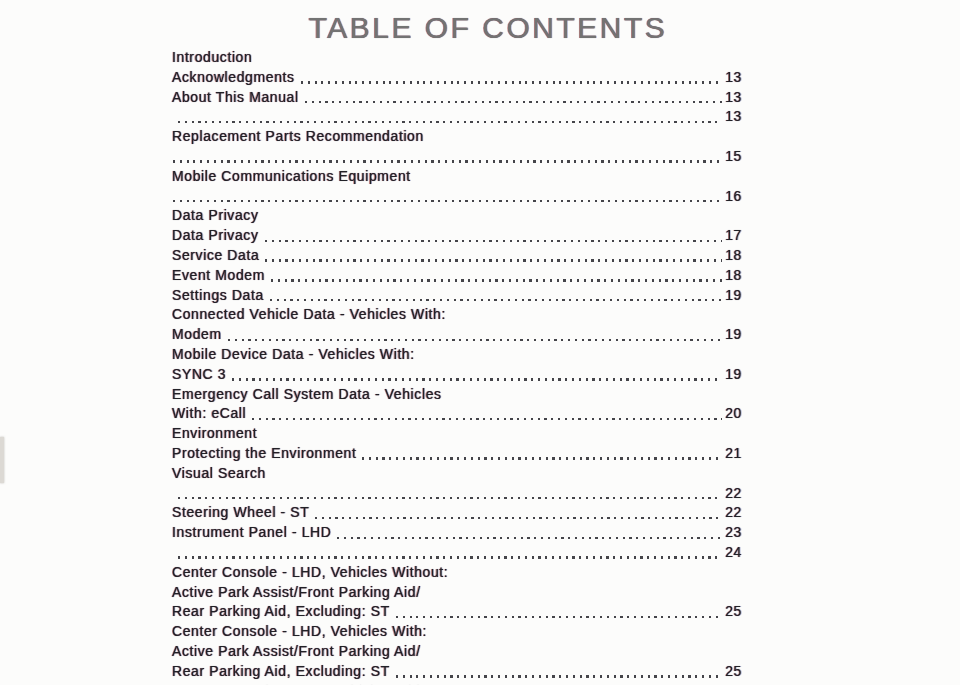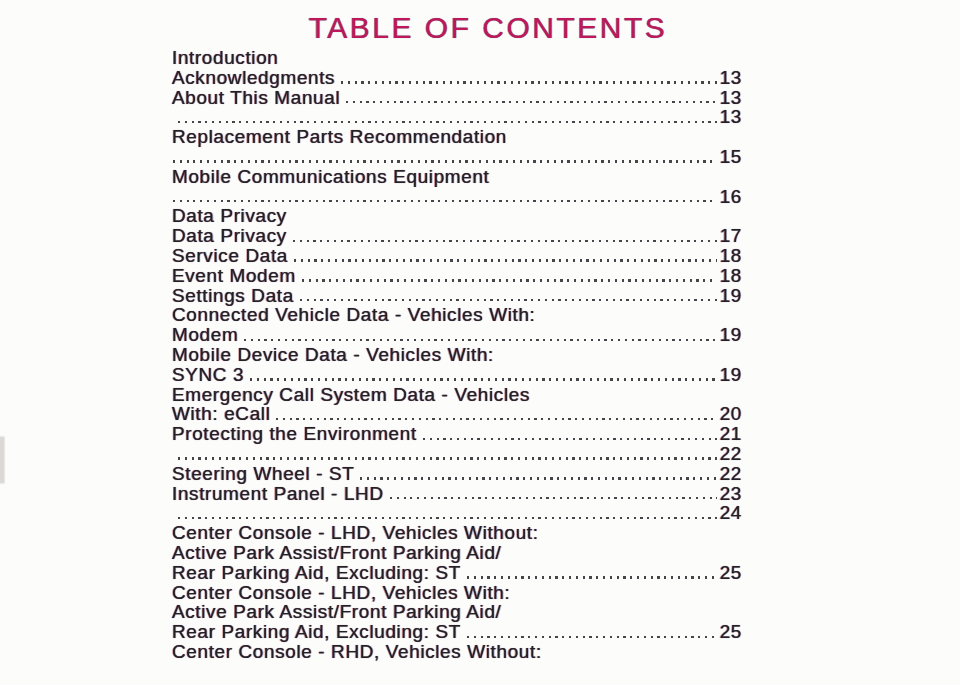--- a/index.html
+++ b/index.html
@@ -27,35 +27,35 @@
     position: absolute;
     top: 11px;
     left: 0;
     width: 100%;
     text-align: center;
     padding-left: 16px;
     box-sizing: border-box;
     font-size: 30px;
     line-height: 34px;
     letter-spacing: 2.5px;
-    color: #be185d;
+    color: #737373;
     white-space: nowrap;
   }
   .toc {
     position: absolute;
     left: 172px;
     top: 48px;
     width: 570px;
   }
   .row {
     display: flex;
     align-items: center;
     height: 19.8px;
     line-height: 19.8px;
-    font-size: 19px;
+    font-size: 14px;
     letter-spacing: 0.6px;
     white-space: nowrap;
   }
   .row-text {
     flex: 0 0 auto;
   }
   .leader {
     flex: 1 1 auto;
     min-width: 10px;
     height: 2.4px;
@@ -172,24 +172,32 @@
   </div>
       <div class="row scan-text row--wrap">
     <span class="row-text">Emergency Call System Data - Vehicles</span>
 
   </div>
       <div class="row scan-text row--entry">
     <span class="row-text">With: eCall</span>
     <span class="leader"></span>
     <span class="row-page">20</span>
   </div>
+      <div class="row scan-text row--header">
+    <span class="row-text">Environment</span>
+
+  </div>
       <div class="row scan-text row--entry">
     <span class="row-text">Protecting the Environment</span>
     <span class="leader"></span>
     <span class="row-page">21</span>
+  </div>
+      <div class="row scan-text row--header">
+    <span class="row-text">Visual Search</span>
+
   </div>
       <div class="row scan-text row--entry">
     <span class="leader"></span>
     <span class="row-page">22</span>
   </div>
       <div class="row scan-text row--entry">
     <span class="row-text">Steering Wheel - ST</span>
     <span class="leader"></span>
     <span class="row-page">22</span>
   </div>

